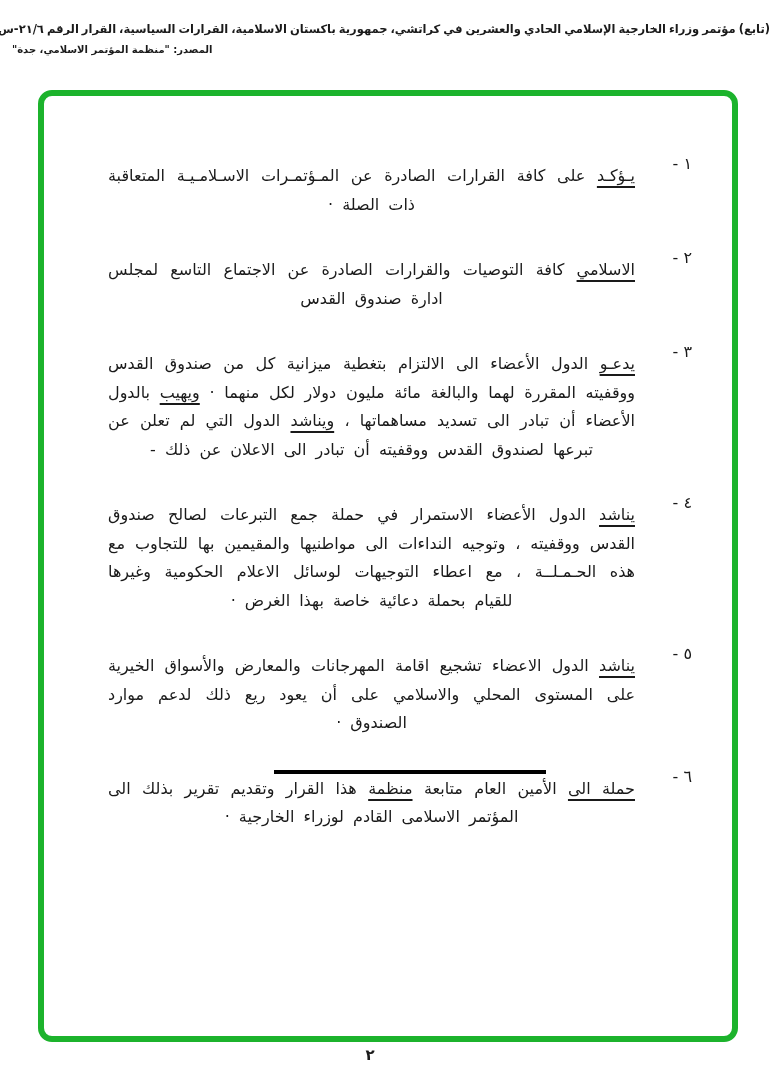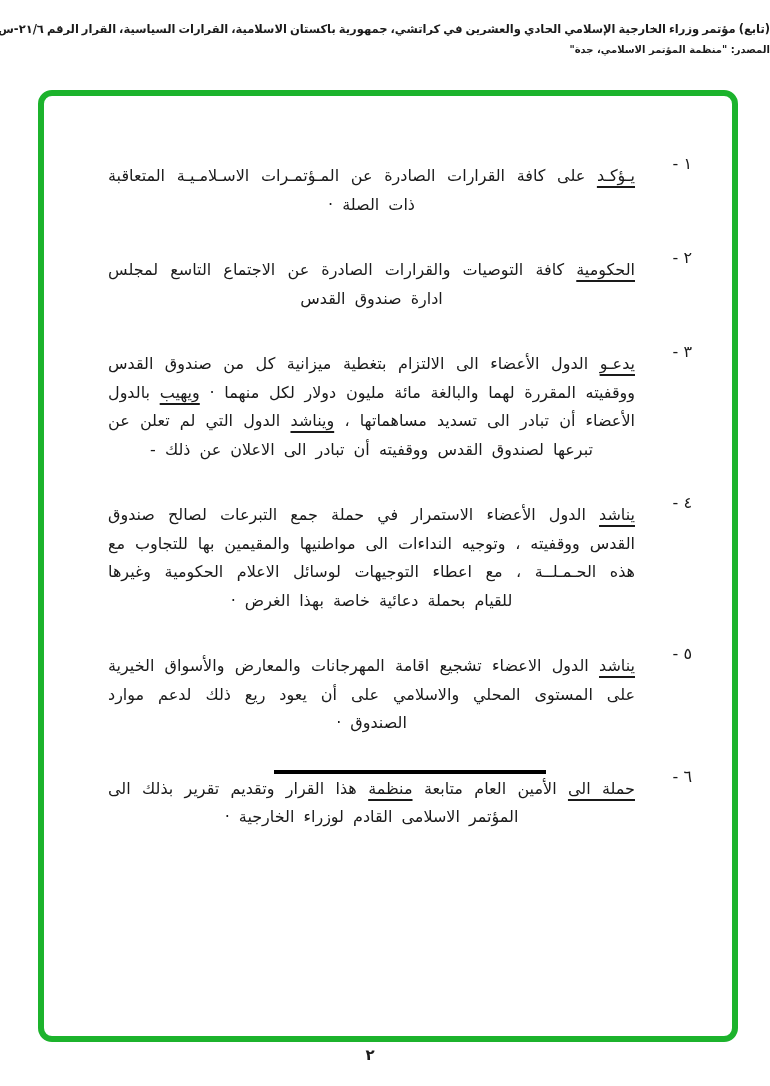--- a/index.html
+++ b/index.html
@@ -13,21 +13,21 @@
     background:#ffffff;
     position:relative;
     overflow:hidden;
     font-family:"DejaVu Sans",sans-serif;
     color:var(--ink);
     -webkit-font-smoothing:antialiased;
   }
   
   .doc-header{
     position:absolute;top:22px;left:0;right:0;
-    direction:rtl;text-align:right;font-weight:bold;padding-left:12px;
+    direction:rtl;text-align:left;font-weight:bold;padding-left:12px;
   }
   .doc-title{
     font-size:11.5px;
     white-space:nowrap;
     word-spacing:-1px;
     letter-spacing:0;
   }
   .doc-source{
     font-size:10px;
     margin-top:8px;
@@ -96,21 +96,21 @@
   </header>
 
   <div class="frame">
     <ol class="items" id="items">
         <li class="item">
           <span class="num">١ -</span>
           <p class="text"><span class="u">يـؤكـد</span><span> على كافة القرارات الصادرة عن المـؤتمـرات الاسـلامـيـة المتعاقبة ذات الصلة ·</span></p>
         </li>
         <li class="item">
           <span class="num">٢ -</span>
-          <p class="text"><span class="u">الحكومية</span><span> كافة التوصيات والقرارات الصادرة عن الاجتماع التاسع لمجلس ادارة صندوق القدس</span></p>
+          <p class="text"><span class="u">الاسلامي</span><span> كافة التوصيات والقرارات الصادرة عن الاجتماع التاسع لمجلس ادارة صندوق القدس</span></p>
         </li>
         <li class="item">
           <span class="num">٣ -</span>
           <p class="text"><span class="u">يدعـو</span><span> الدول الأعضاء الى الالتزام بتغطية ميزانية كل من صندوق القدس ووقفيته المقررة لهما والبالغة مائة مليون دولار لكل منهما · </span><span class="u">ويهيب</span><span> بالدول الأعضاء أن تبادر الى تسديد مساهماتها ، </span><span class="u">ويناشد</span><span> الدول التي لم تعلن عن تبرعها لصندوق القدس ووقفيته أن تبادر الى الاعلان عن ذلك -</span></p>
         </li>
         <li class="item">
           <span class="num">٤ -</span>
           <p class="text"><span class="u">يناشد</span><span> الدول الأعضاء الاستمرار في حملة جمع التبرعات لصالح صندوق القدس ووقفيته ، وتوجيه النداءات الى مواطنيها والمقيمين بها للتجاوب مع هذه الحـمـلــة ، مع اعطاء التوجيهات لوسائل الاعلام الحكومية وغيرها للقيام بحملة دعائية خاصة بهذا الغرض ·</span></p>
         </li>
         <li class="item">

